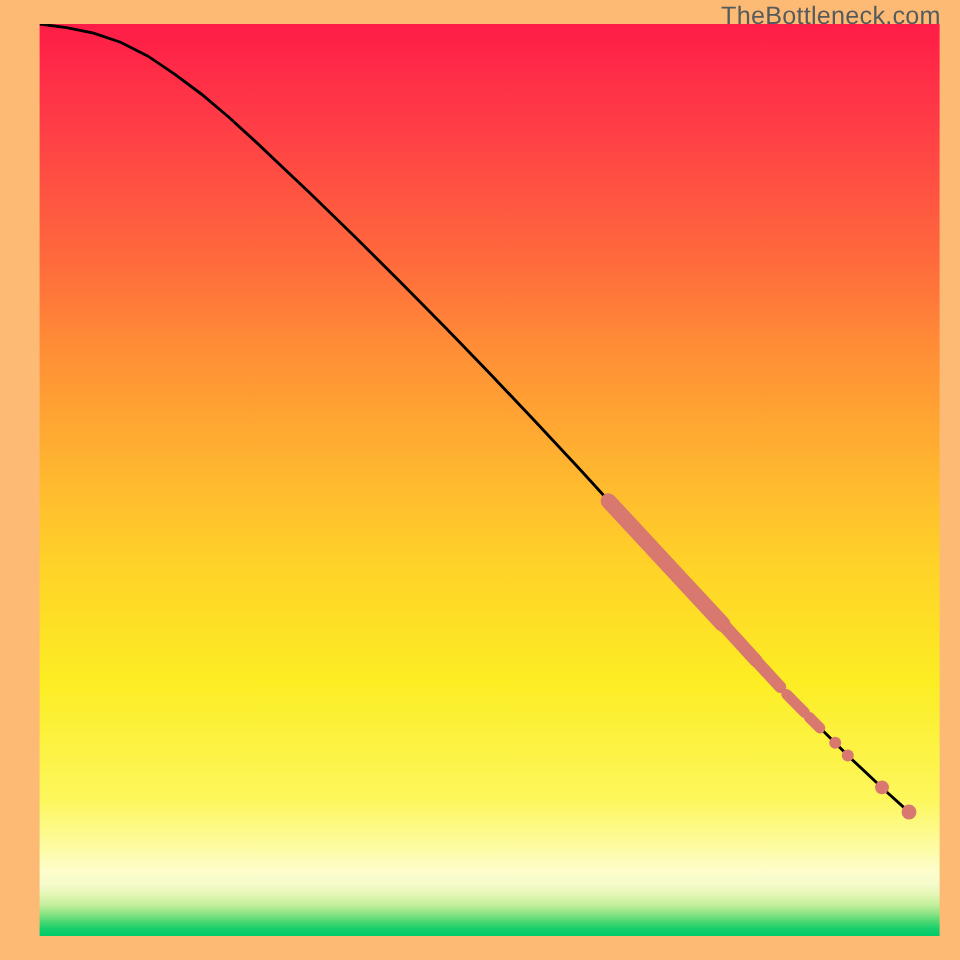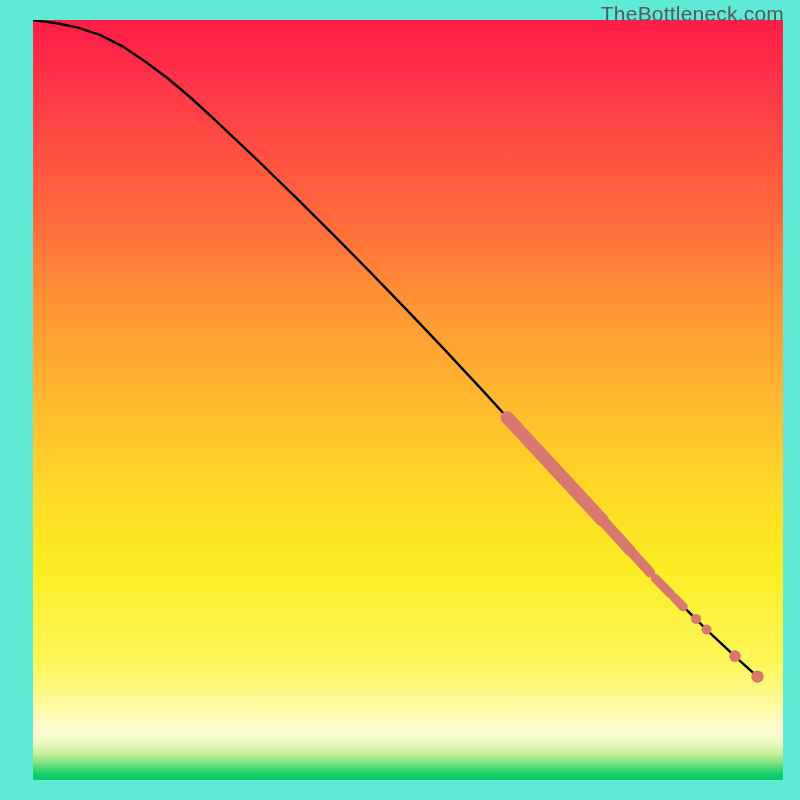--- a/index.html
+++ b/index.html
@@ -8,21 +8,21 @@
     width: 800px;
     height: 800px;
     background: #000;
     overflow: hidden;
     font-family: Arial, Helvetica, sans-serif;
   }
   .stage {
     position: relative;
     width: 800px;
     height: 800px;
-    background: #5eead4;
+    background: #fdba74;
   }
   .plot {
     position: absolute;
     left: 33px;
     top: 20px;
     width: 750px;
     height: 760px;
     background: linear-gradient(to bottom,
       #ff1c47 0%,
       #ff3a47 10%,

